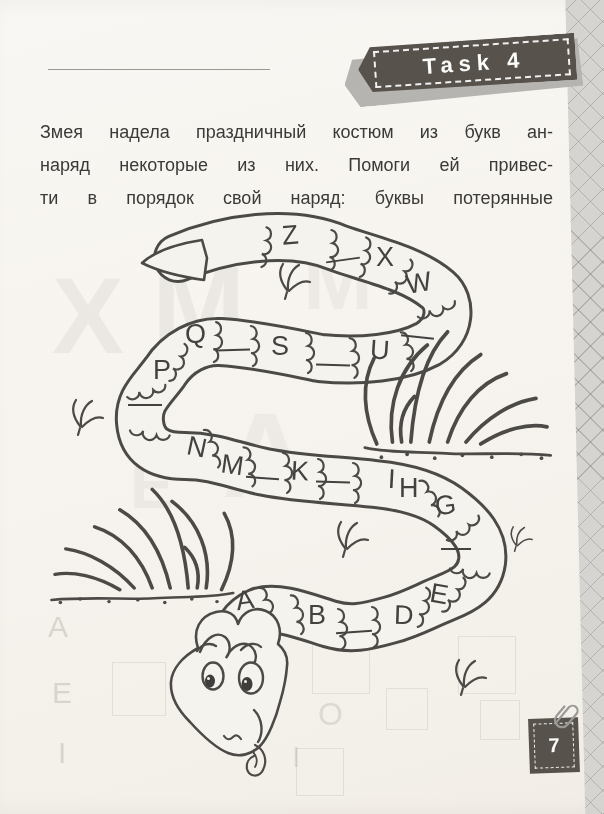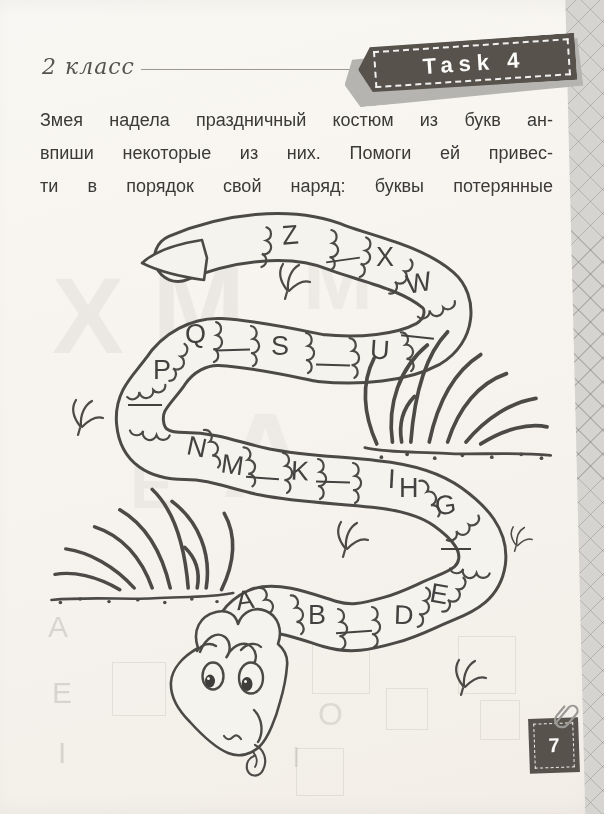--- a/index.html
+++ b/index.html
@@ -41,21 +41,21 @@
   }
   .badge-stitch{
     position:absolute;inset:5px 6px 5px 16px;border:2px dashed rgba(255,255,255,.92);
   }
   .badge-text{
     position:relative;color:#fdfdfb;font-size:22px;font-weight:bold;
     letter-spacing:6px;padding-left:14px;white-space:nowrap;
   }
   
   .instr{
-    position:absolute;left:40px;top:104px;width:513px;z-index:5;
+    position:absolute;left:40px;top:116px;width:513px;z-index:5;
     font-size:18px;color:#3b3a38;line-height:33px;
   }
   .jline{text-align:justify;text-align-last:justify;}
   .jlast{text-align:left;}
   
   .art{position:absolute;inset:0;z-index:3;}
   .sl{
     position:absolute;z-index:5;font-size:27px;color:#434240;
     font-family:"Liberation Sans", sans-serif;line-height:1;
   }
@@ -91,26 +91,26 @@
   <span class="wm" style="left:318px;top:698px;font-size:32px;opacity:.14;font-weight:normal;">О</span>
   <span class="wm" style="left:292px;top:742px;font-size:30px;opacity:.14;font-weight:normal;">І</span>
   <div class="wsq" style="left:112px;top:662px;width:52px;height:52px;"></div>
   <div class="wsq" style="left:312px;top:636px;width:56px;height:56px;"></div>
   <div class="wsq" style="left:296px;top:748px;width:46px;height:46px;"></div>
   <div class="wsq" style="left:386px;top:688px;width:40px;height:40px;"></div>
   <div class="wsq" style="left:458px;top:636px;width:56px;height:56px;"></div>
   <div class="wsq" style="left:480px;top:700px;width:38px;height:38px;"></div>
 
   <div class="grade">
-    <span>2 класс</span><span class="grade-line"></span>
+    <span class="grade-line"></span>
   </div>
 
   <div class="instr">
     <div class="jline">Змея надела праздничный костюм из букв ан-</div>
-    <div class="jline">впиши некоторые из них. Помоги ей привес-</div>
+    <div class="jline">наряд некоторые из них. Помоги ей привес-</div>
     <div class="jline">ти в порядок свой наряд: буквы потерянные</div>
   </div>
 
   <svg class="art" width="604" height="814" viewBox="0 0 604 814" fill="none">
     <defs>
       <path id="sc" d="M 0 -20 a 7 7 0 0 1 2 13 a 7 7 0 0 1 -2 14 a 7 7 0 0 1 2 13" stroke="#4b4a47" stroke-width="2.2" fill="none" stroke-linecap="round"></path>
       <g id="tuft" stroke="#4b4a47" stroke-width="4" stroke-linecap="round" fill="none">
         <path d="M -85 2 C -100 -30, -102 -62, -88 -88"></path>
         <path d="M -68 0 C -74 -40, -60 -78, -30 -102"></path>
         <path d="M -48 0 C -44 -52, -32 -92, -8 -116"></path>

